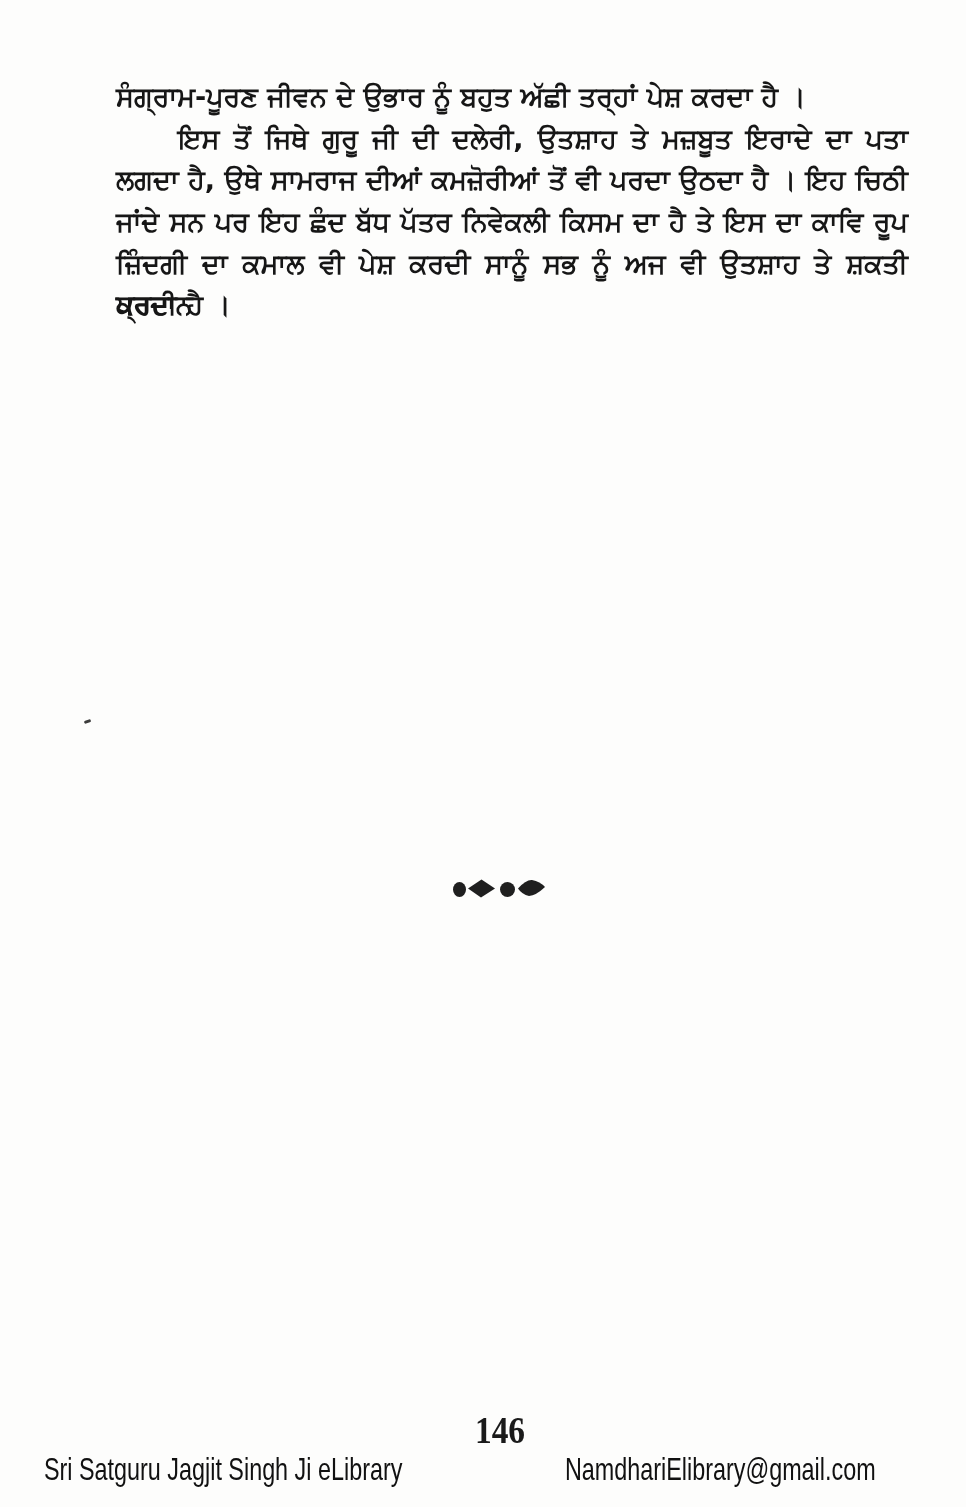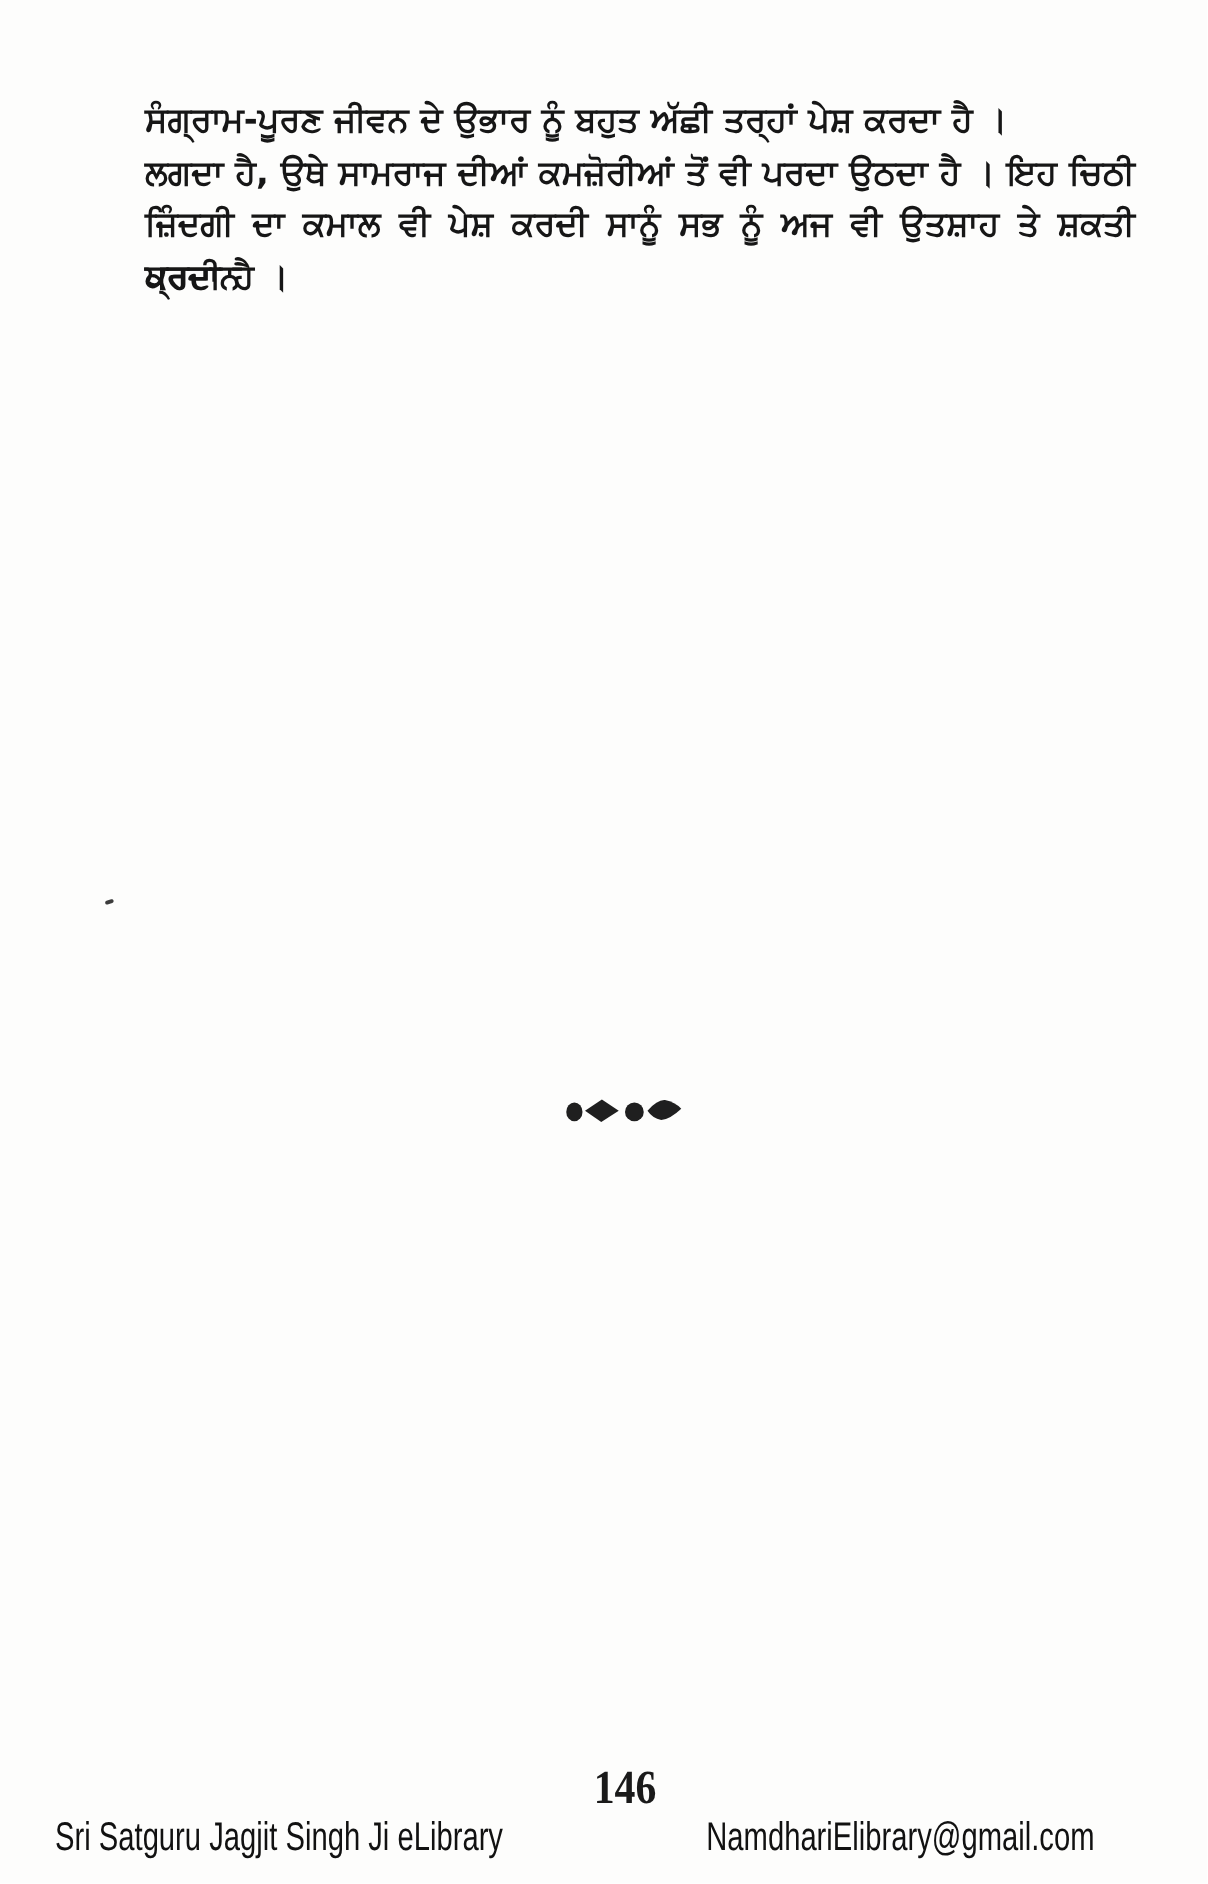--- a/index.html
+++ b/index.html
@@ -95,21 +95,23 @@
   .footer-left  { left: 44px;  }
   .footer-right { left: 565px; }
 </style>
 </head>
 <body>
 
 <div class="page">
 
   <div class="body-text">
     <div class="body-line plain">ਸੰਗ੍ਰਾਮ-ਪੂਰਣ ਜੀਵਨ ਦੇ ਉਭਾਰ ਨੂੰ ਬਹੁਤ ਅੱਛੀ ਤਰ੍ਹਾਂ ਪੇਸ਼ ਕਰਦਾ ਹੈ ।</div>
+    <div class="body-line justify indent">ਇਸ ਤੋਂ ਜਿਥੇ ਗੁਰੂ ਜੀ ਦੀ ਦਲੇਰੀ, ਉਤਸ਼ਾਹ ਤੇ ਮਜ਼ਬੂਤ ਇਰਾਦੇ ਦਾ ਪਤਾ</div>
     <div class="body-line justify">ਲਗਦਾ ਹੈ, ਉਥੇ ਸਾਮਰਾਜ ਦੀਆਂ ਕਮਜ਼ੋਰੀਆਂ ਤੋਂ ਵੀ ਪਰਦਾ ਉਠਦਾ ਹੈ । ਇਹ ਚਿਠੀ</div>
+    <div class="body-line justify">ਜਾਂਦੇ ਸਨ ਪਰ ਇਹ ਛੰਦ ਬੱਧ ਪੱਤਰ ਨਿਵੇਕਲੀ ਕਿਸਮ ਦਾ ਹੈ ਤੇ ਇਸ ਦਾ ਕਾਵਿ ਰੂਪ</div>
     <div class="body-line justify">ਜ਼ਿੰਦਗੀ ਦਾ ਕਮਾਲ ਵੀ ਪੇਸ਼ ਕਰਦੀ ਸਾਨੂੰ ਸਭ ਨੂੰ ਅਜ ਵੀ ਉਤਸ਼ਾਹ ਤੇ ਸ਼ਕਤੀ ਪ੍ਰਦਾਨ</div>
     <div class="body-line plain">ਕਰਦੀ ਹੈ ।</div>
   </div>
 
   <div class="speck"></div>
 
   <div class="ornament">
     <svg width="100" height="24" viewBox="0 0 100 24" xmlns="http://www.w3.org/2000/svg">
       <ellipse cx="9.5" cy="12.5" rx="6.5" ry="7.5" fill="#1f1f1f"></ellipse>
       <path d="M18 11.5 L31.5 2.5 L45 11.5 L31 20.5 Z" fill="#1f1f1f"></path>

